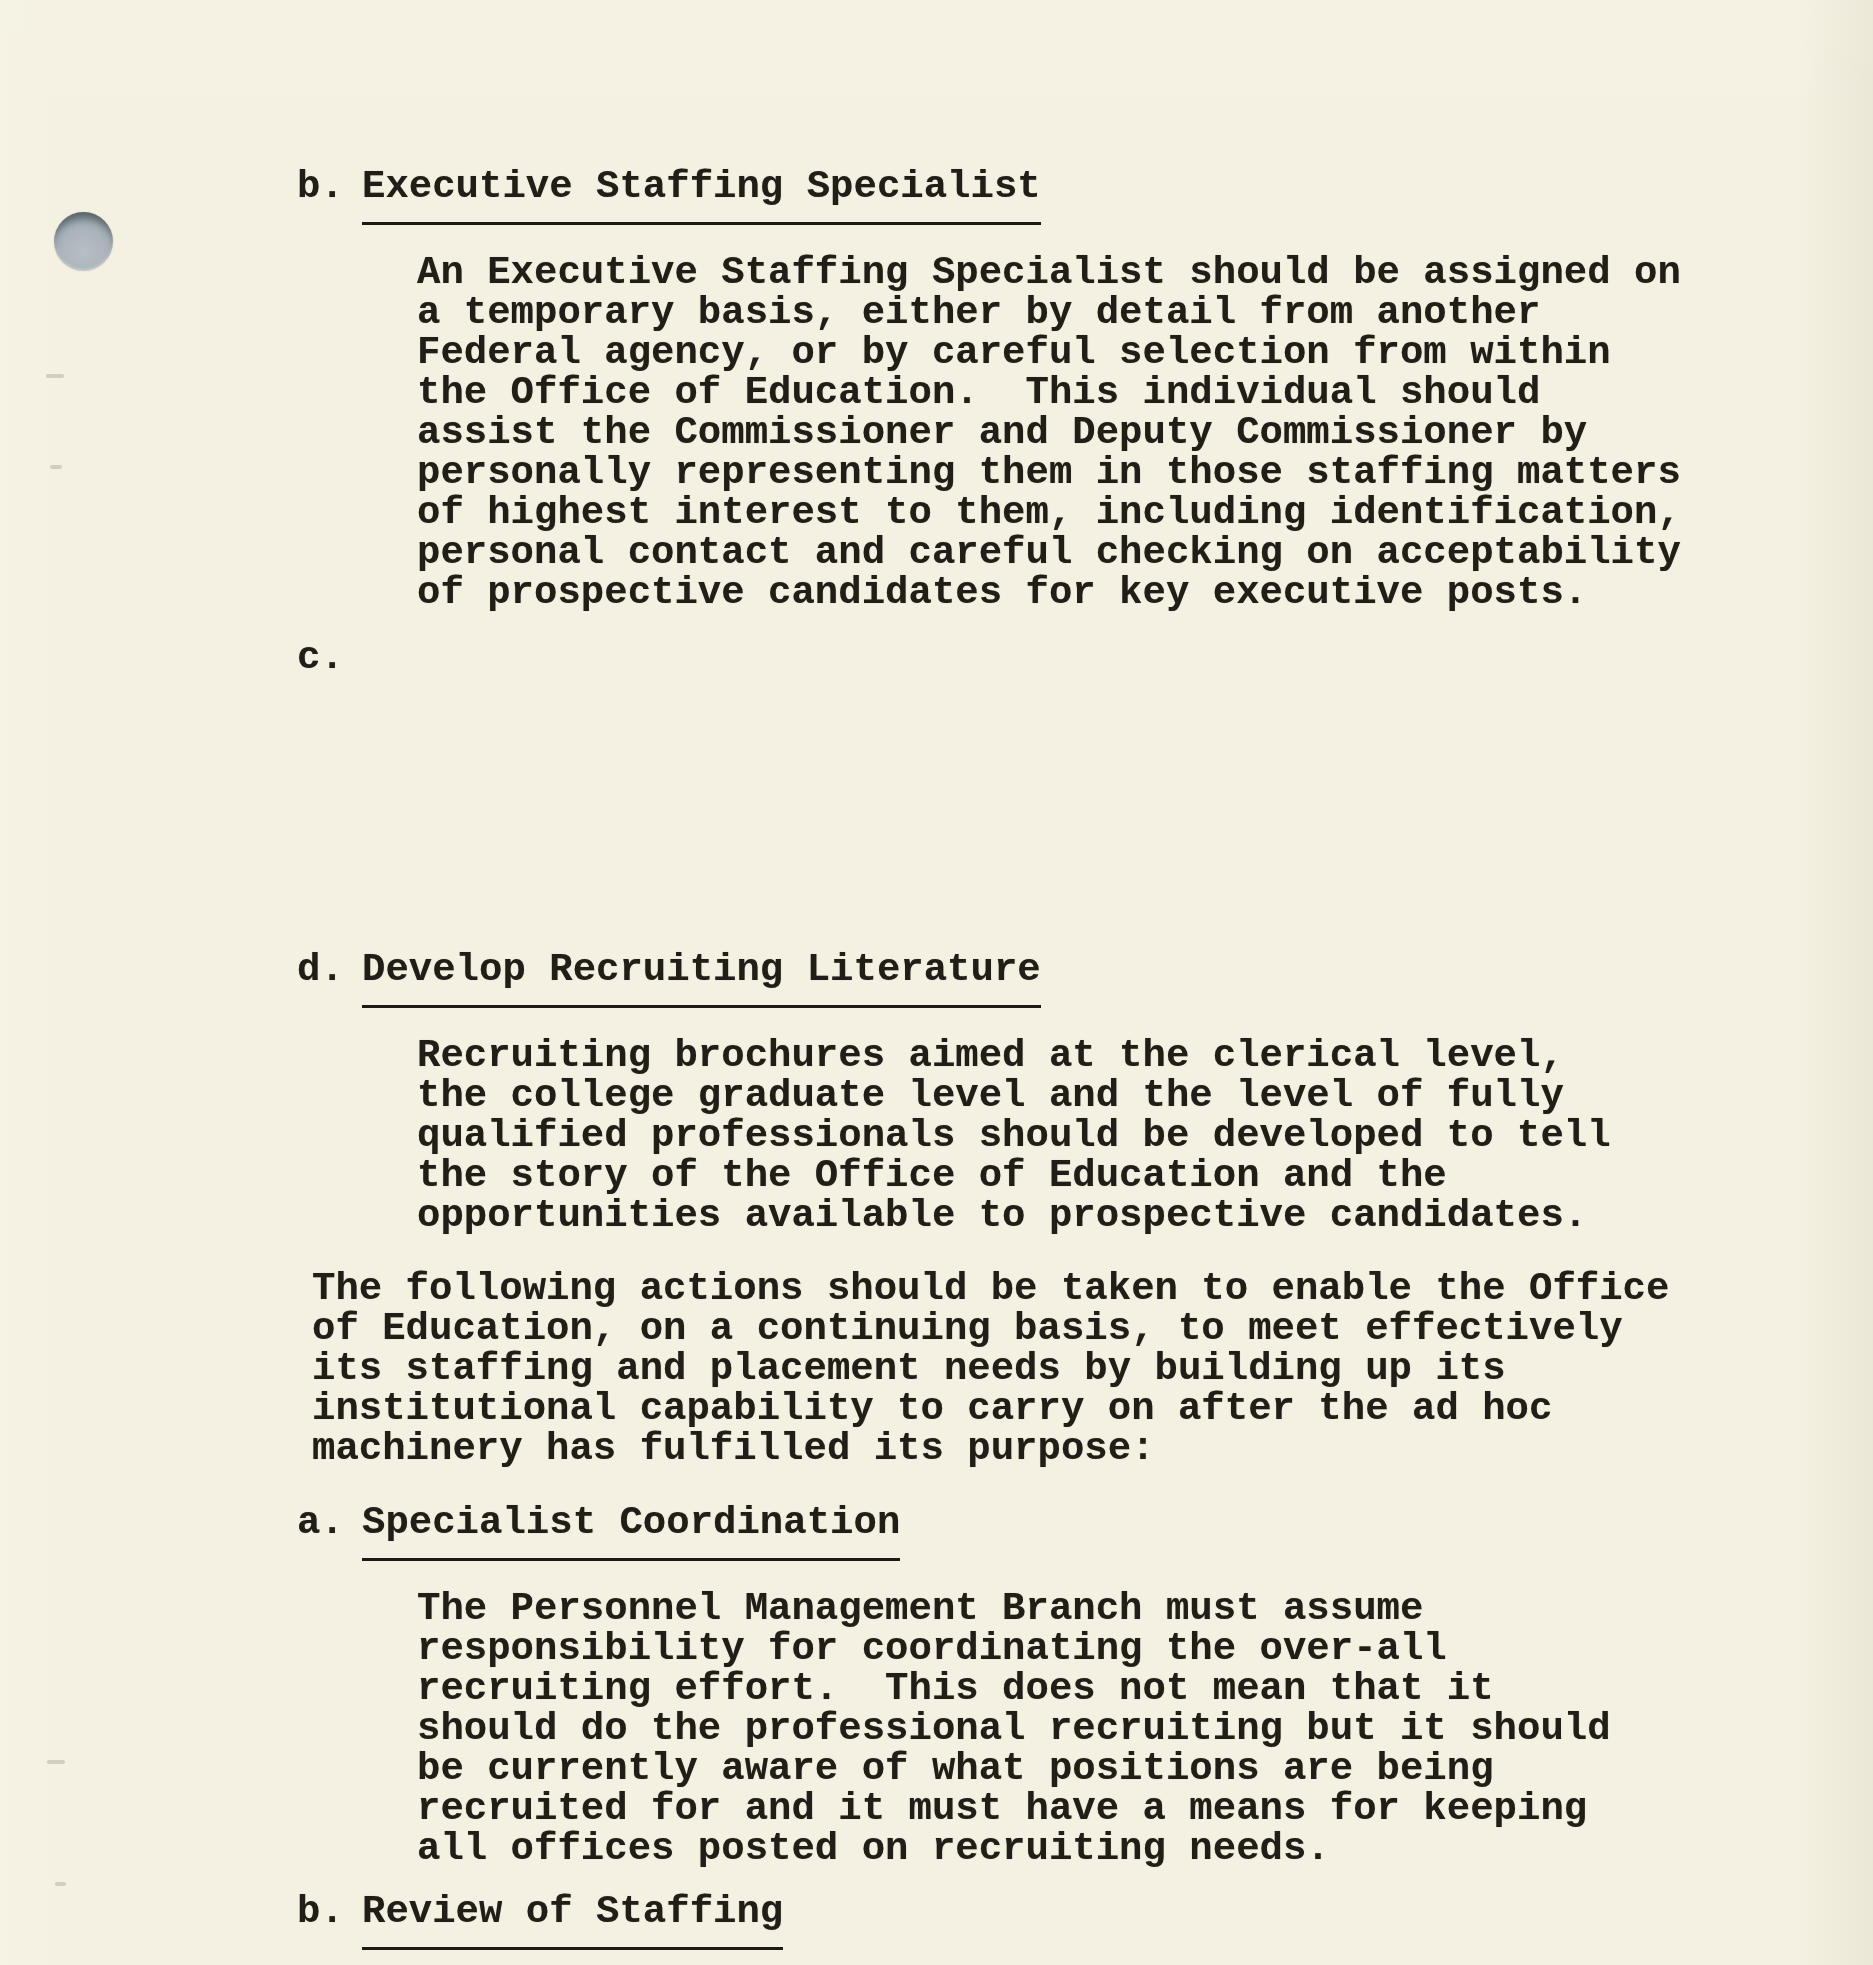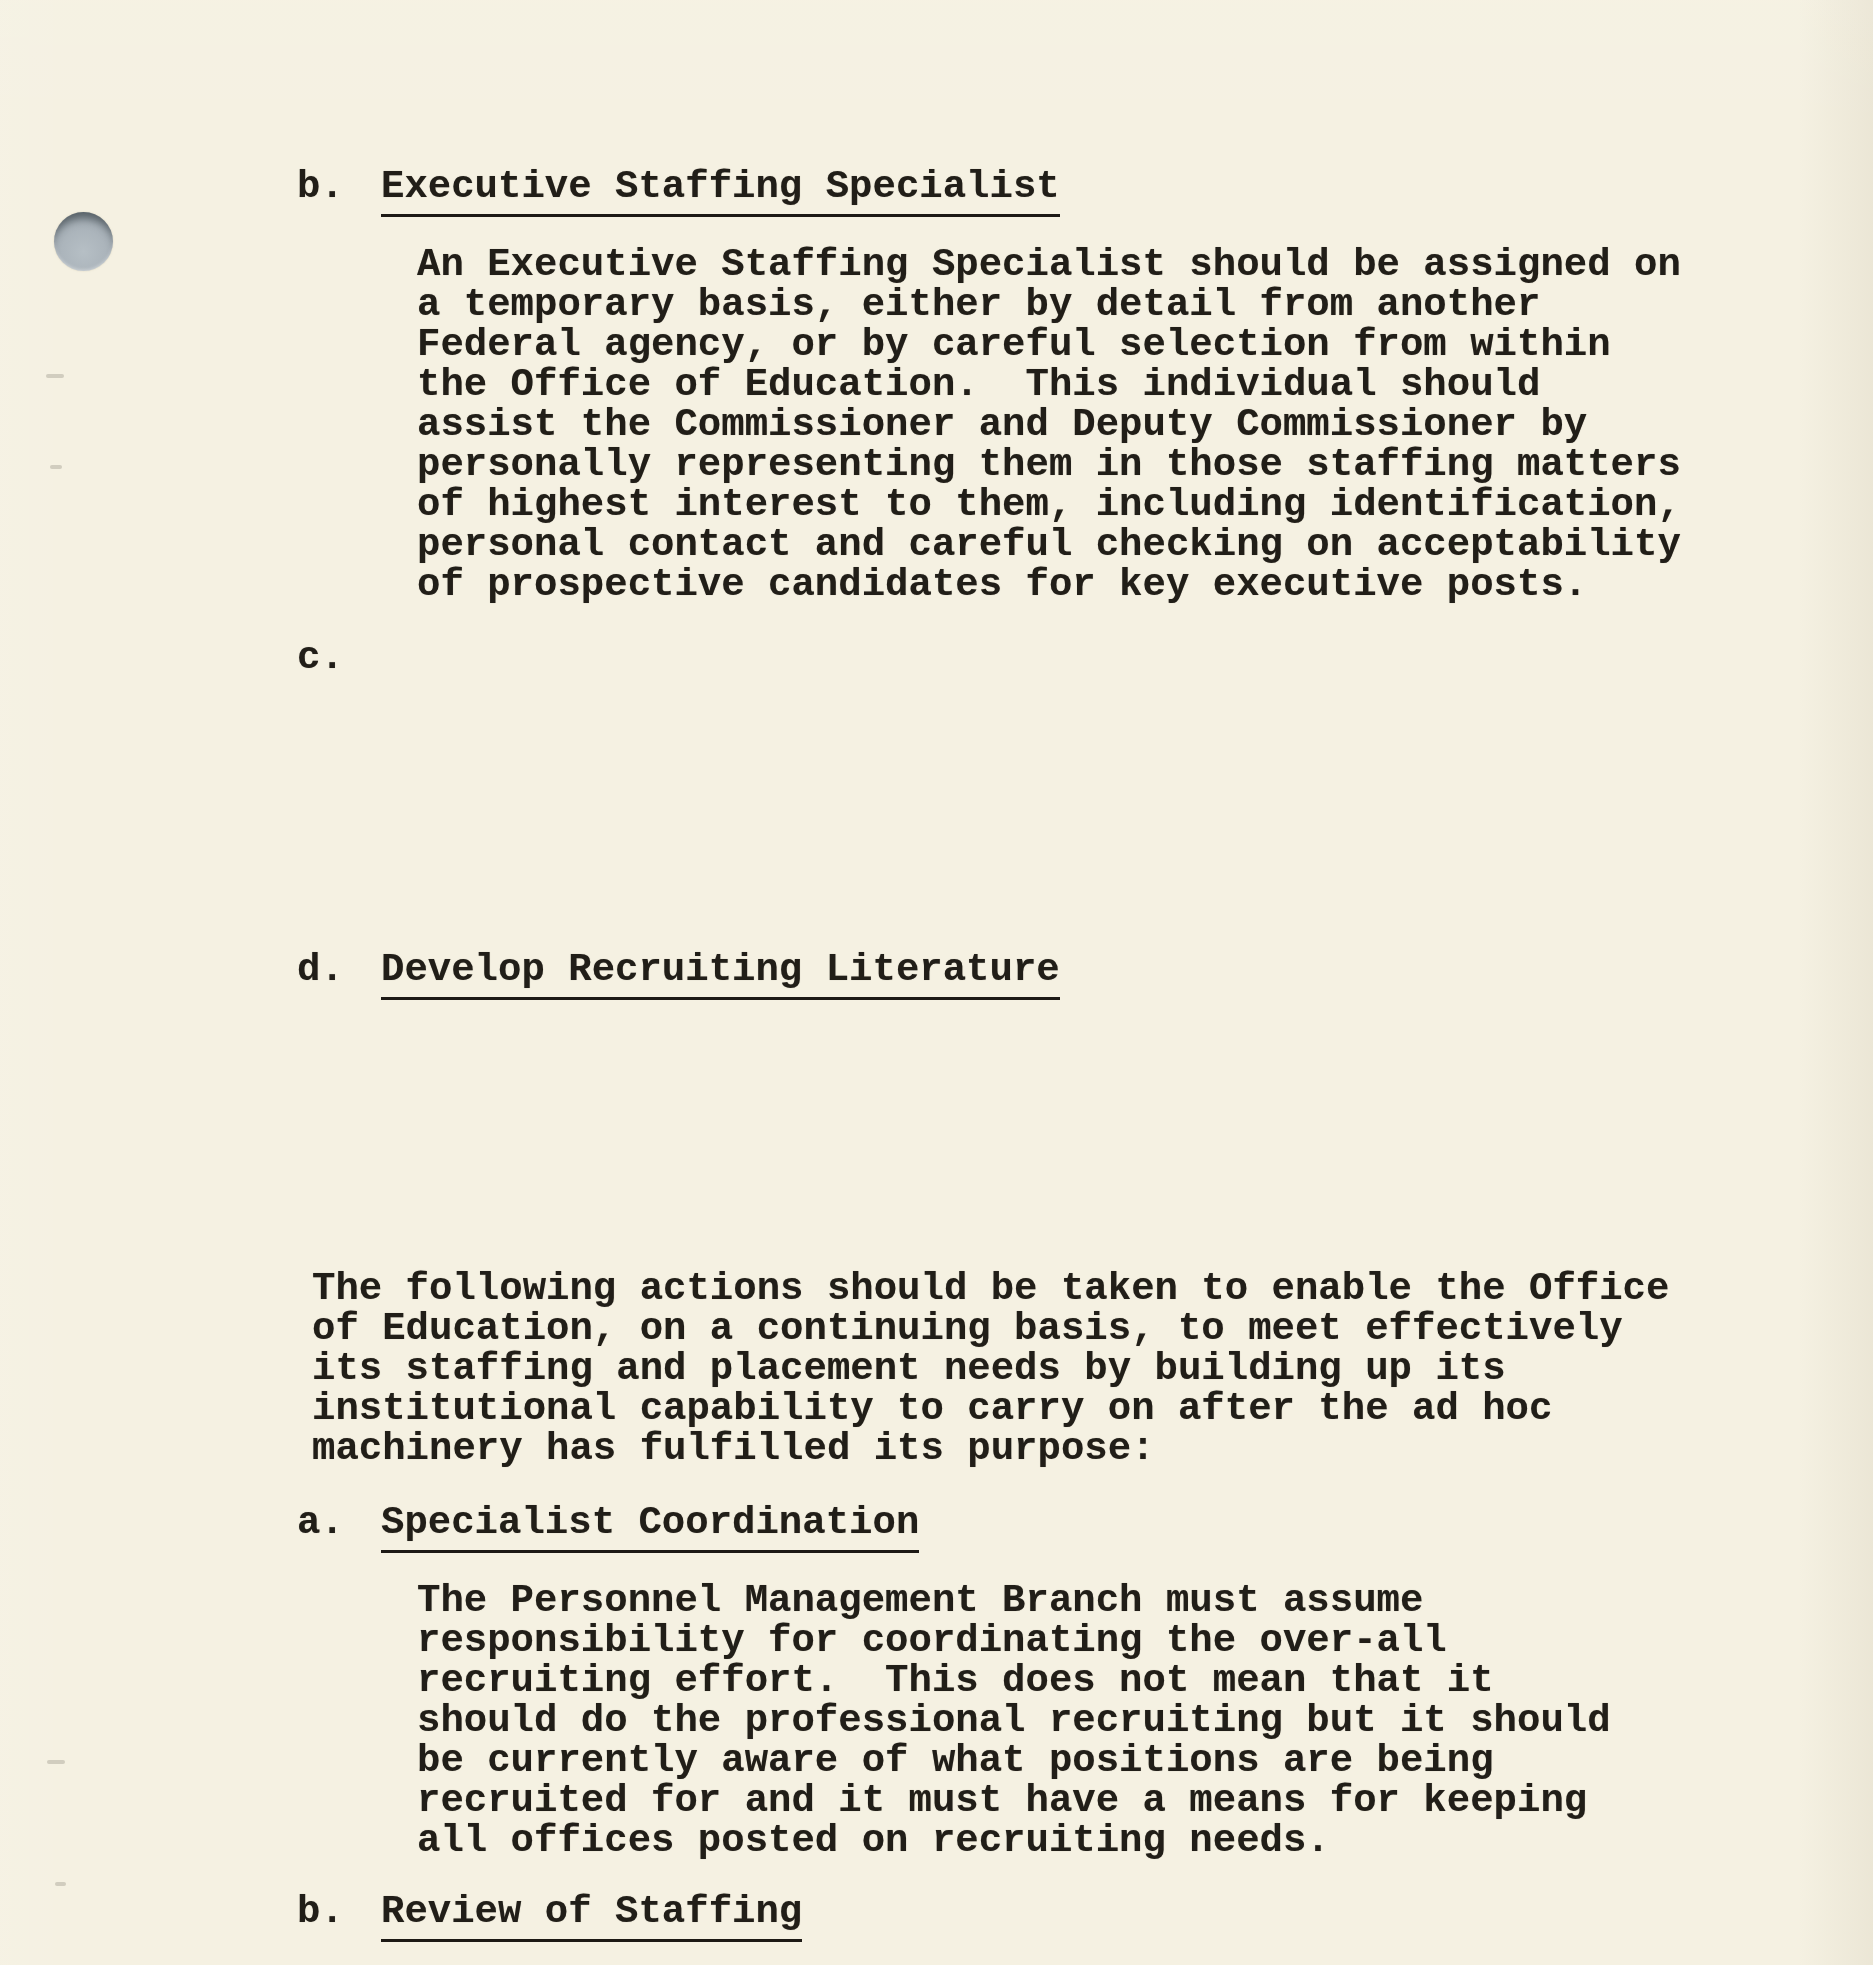--- a/index.html
+++ b/index.html
@@ -31,23 +31,23 @@
   }
 
   .sec-head { position: relative; white-space: nowrap; }
   .sec-label {
     position: absolute;
     left: 0;
     top: 0;
   }
   .sec-heading {
     display: inline-block;
-    margin-left: 84px;
+    margin-left: 65px;
     line-height: 36px;
-    padding-bottom: 9px;
+    padding-bottom: 17px;
     border-bottom: 3.1px solid #1d1a15;
   }
 
   .sec-body {
     margin-left: 120px;
     margin-top: 27.5px;
     white-space: pre-wrap;
   }
 
   .flow-paragraph {
@@ -111,20 +111,25 @@
   <div class="block" style="top:638px;">
     <div class="sec-head">
       <span class="sec-label">c.</span>
     </div>
   </div>
 
   <div class="block" style="top:950px;">
     <div class="sec-head">
       <span class="sec-label">d.</span><span class="sec-heading">Develop Recruiting Literature</span>
     </div>
+    <div class="sec-body">Recruiting brochures aimed at the clerical level,
+the college graduate level and the level of fully
+qualified professionals should be developed to tell
+the story of the Office of Education and the
+opportunities available to prospective candidates.</div>
   </div>
 
   <div class="flow-paragraph" style="top:1269px;">The following actions should be taken to enable the Office
 of Education, on a continuing basis, to meet effectively
 its staffing and placement needs by building up its
 institutional capability to carry on after the ad hoc
 machinery has fulfilled its purpose:</div>
 
   <div class="block" style="top:1503px;">
     <div class="sec-head">

